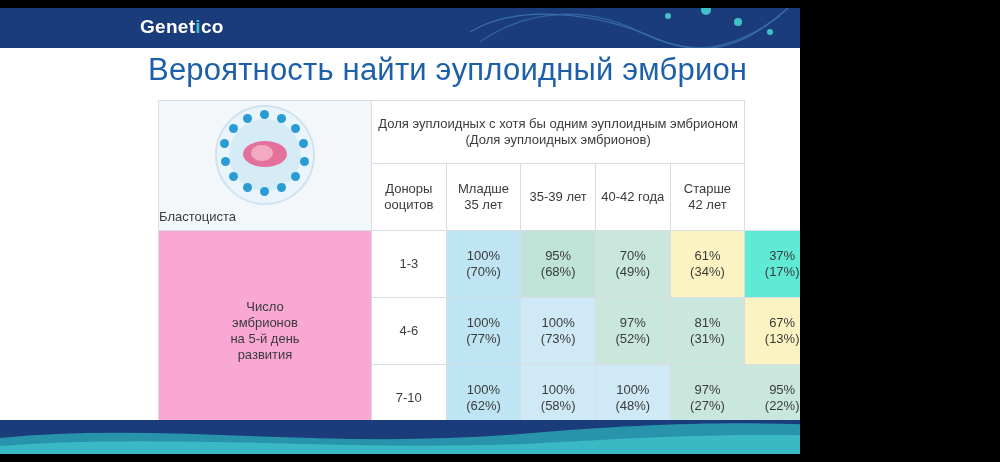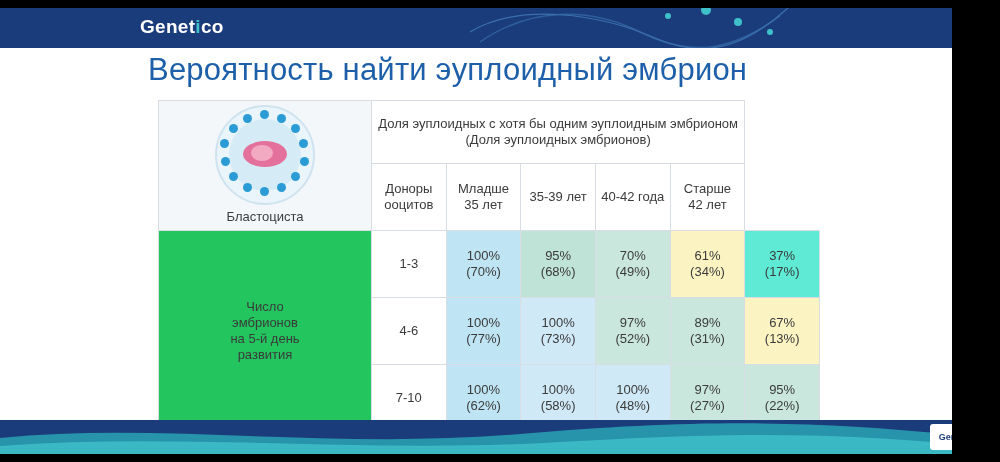--- a/index.html
+++ b/index.html
@@ -1,20 +1,20 @@
 <!DOCTYPE html>
 <html><head>
 <meta charset="utf-8">
 <style>
   html,body{margin:0;padding:0;background:#000;}
   body{width:1000px;height:462px;overflow:hidden;font-family:"Liberation Sans",sans-serif;}
   .stage{position:relative;width:1000px;height:462px;background:#000;}
 
   
-  .slide{position:absolute;left:0;top:8px;width:952px;height:446px;background:#ffffff;overflow:hidden;}
+  .slide{position:absolute;left:0;top:8px;width:800px;height:446px;background:#ffffff;overflow:hidden;}
 
   
   .topband{position:absolute;left:0;top:0;width:1000px;height:40px;background:#1b3c7a;}
   .topband .logo{position:absolute;left:140px;top:8px;color:#ffffff;font-size:19px;font-weight:bold;letter-spacing:.3px;}
   .topband .logo .dot{color:#3fc1c9;}
 
   
   .title{position:absolute;left:148px;top:44px;width:760px;font-size:31px;color:#1d5fa8;font-weight:400;letter-spacing:.2px;white-space:nowrap;}
 
   
@@ -22,36 +22,36 @@
   .bottomstrip .wave{position:absolute;left:0;bottom:0;width:1000px;height:34px;}
   .cornerlogo{position:absolute;right:14px;bottom:4px;width:56px;height:26px;background:#ffffff;border-radius:3px;display:flex;align-items:center;justify-content:center;font-size:9px;color:#1b3c7a;font-weight:bold;}
 
   
   table.grid{position:absolute;left:158px;top:92px;border-collapse:collapse;width:662px;table-layout:fixed;}
   table.grid td{border:1px solid #d7dde3;text-align:center;vertical-align:middle;font-size:13px;color:#3b3b3b;line-height:1.25;padding:0;}
   .hdr-blasto{width:212px;height:128px;background:#f4f7fa;color:#444;font-size:14px;}
   .hdr-span{height:62px;background:#ffffff;font-size:13.5px;color:#333;padding:4px 10px;}
   .hdr-col{height:66px;background:#ffffff;font-size:13.5px;color:#333;}
   .rowlabel{width:108px;background:#ffffff;font-size:13.5px;color:#3b3b3b;}
-  .sidelabel{width:104px;background:#22c55e;font-size:14px;color:#3b3b3b;line-height:1.35;}
+  .sidelabel{width:104px;background:#f9a8d4;font-size:14px;color:#3b3b3b;line-height:1.35;}
   .cell{height:66px;font-size:13.5px;}
   .c-blue{background:#bfe4f3;}
   .c-green{background:#bfe3d7;}
   .c-green2{background:#c9e7dd;}
   .c-yellow{background:#fbf4c2;}
   .c-red{background:#5eead4;}
   .c-lblue{background:#cfe9f6;}
 
   
   .blasto{width:96px;height:96px;margin:0 auto 4px auto;border-radius:50%;background:#eaf4fb;border:2px solid #cfe3ef;position:relative;}
   .blasto .inner{position:absolute;left:12px;top:12px;right:12px;bottom:12px;border-radius:50%;background:#d5ecf7;}
   .blasto .core{position:absolute;left:26px;top:34px;width:44px;height:26px;border-radius:50%;background:#e4719b;}
   .blasto .core2{position:absolute;left:34px;top:38px;width:22px;height:16px;border-radius:50%;background:#f2a9c2;}
   .dotn{position:absolute;width:9px;height:9px;border-radius:50%;background:#2b9bd6;}
-  .blastowrap{display:flex;flex-direction:column;align-items:center;justify-content:center;height:100%;}
+  .blastowrap{display:flex;flex-direction:column;align-items:flex-start;justify-content:center;height:100%;}
 
   
   .webcam{position:absolute;right:6px;top:0;width:222px;height:86px;background:#6f7b86;overflow:hidden;border:1px solid #333;}
   .webcam .wall{position:absolute;left:0;top:0;width:222px;height:86px;background:linear-gradient(180deg,#e8e6e1 0%,#cfcdc6 55%,#b9b7b0 100%);}
   .webcam .doorframe{position:absolute;left:6px;top:0;width:44px;height:86px;background:#d2cfc7;border-right:2px solid #b2aea4;}
   .webcam .board{position:absolute;right:8px;top:6px;width:60px;height:44px;background:#dcdad3;border:1px solid #c2bfb6;}
   .webcam .person-head{position:absolute;left:100px;top:14px;width:30px;height:32px;border-radius:50% 50% 45% 45%;background:#e0b48f;}
   .webcam .person-hair{position:absolute;left:94px;top:8px;width:42px;height:38px;border-radius:50% 50% 40% 40%;background:#4a2f23;}
   .webcam .person-face{position:absolute;left:103px;top:17px;width:24px;height:26px;border-radius:50%;background:#e8bf9b;}
   .webcam .person-body{position:absolute;left:80px;top:44px;width:72px;height:44px;border-radius:18px 18px 0 0;background:#4d4a4f;}
@@ -152,21 +152,21 @@
             </td>
         <td class="cell c-lblue">
               <div>100%</div>
               <div>(73%)</div>
             </td>
         <td class="cell c-green2">
               <div>97%</div>
               <div>(52%)</div>
             </td>
         <td class="cell c-green2">
-              <div>89%</div>
+              <div>81%</div>
               <div>(31%)</div>
             </td>
         <td class="cell c-yellow">
               <div>67%</div>
               <div>(13%)</div>
             </td>
       </tr>
       <tr>
         <td class="rowlabel">7-10</td>
         <td class="cell c-blue">

